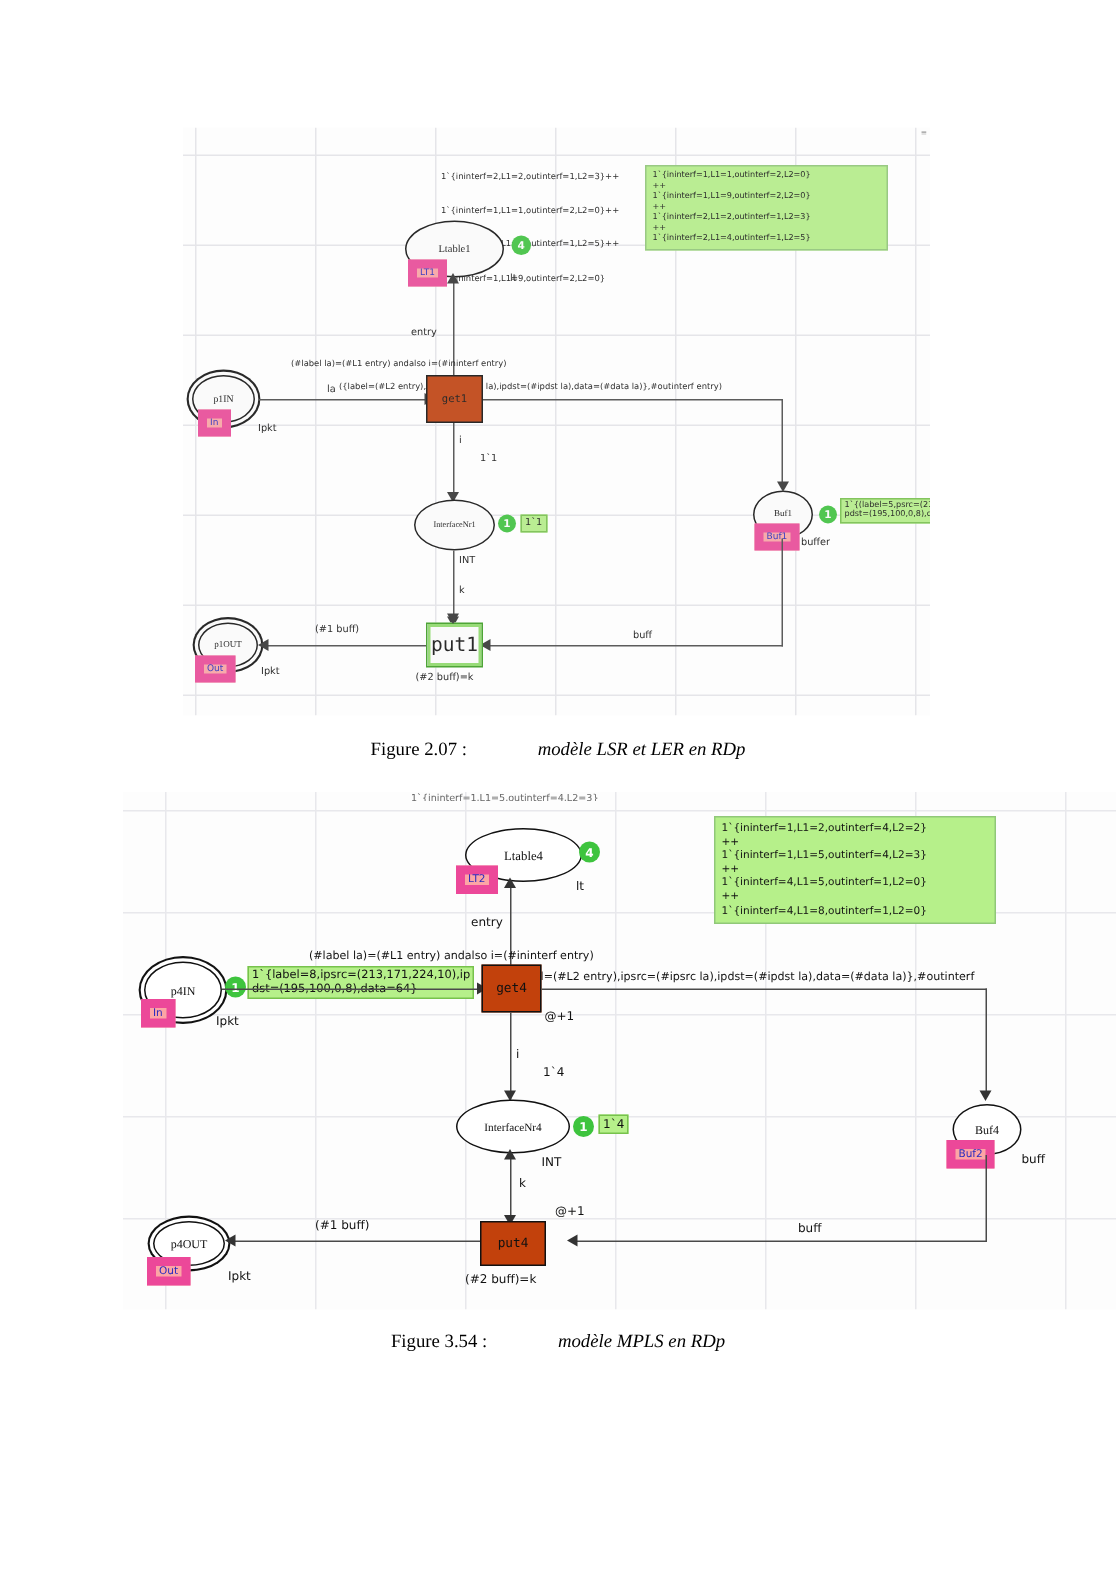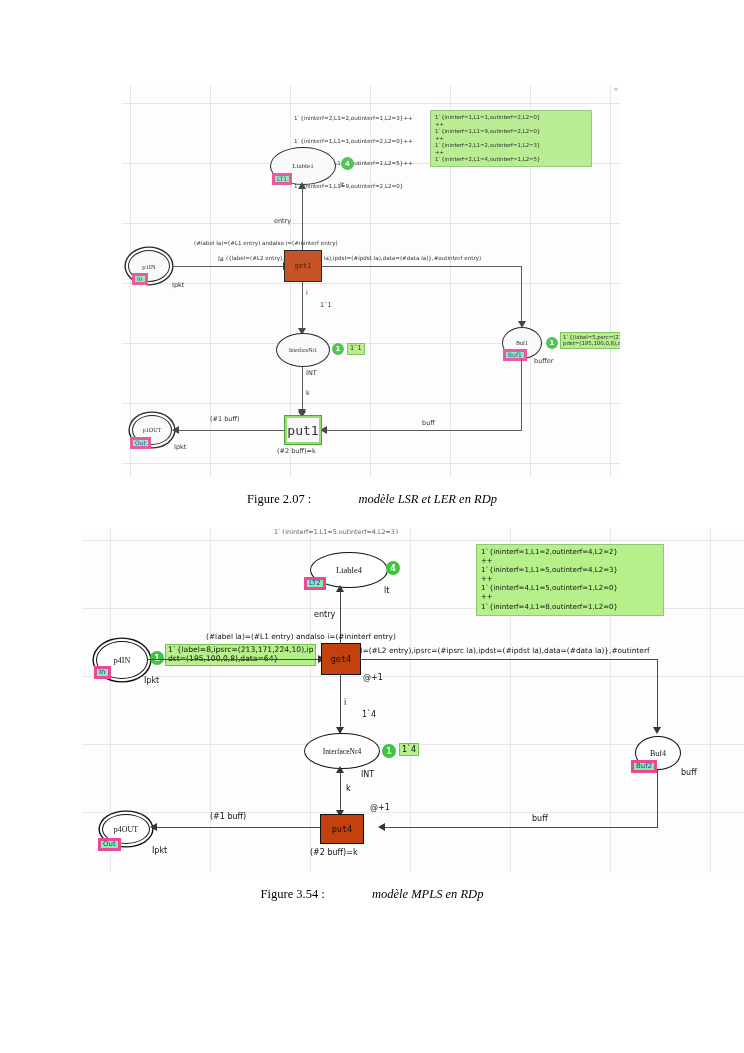--- a/index.html
+++ b/index.html
@@ -36,21 +36,21 @@
   .line.h{height:1.1px;}
   .line.v{width:1.1px;}
   .arrow{position:absolute;width:0;height:0;}
   .arrow.dn{border-left:4px solid transparent;border-right:4px solid transparent;border-top:7px solid #333;}
   .arrow.up{border-left:4px solid transparent;border-right:4px solid transparent;border-bottom:7px solid #333;}
   .arrow.lf{border-top:4px solid transparent;border-bottom:4px solid transparent;border-right:7px solid #333;}
   .arrow.rt{border-top:4px solid transparent;border-bottom:4px solid transparent;border-left:7px solid #333;}
 
   .lbl{position:absolute;font-family:"DejaVu Sans",sans-serif;color:#111;white-space:nowrap;}
   .tag{position:absolute;font-family:"DejaVu Sans",sans-serif;color:#2a2ac0;
-       background:#86efac;border:3px solid #ec4899;padding:0 2px;line-height:1.05;}
+       background:#fca5a5;border:6px solid #ec4899;padding:0 2px;line-height:1.05;}
   .mark{position:absolute;background:#3ec43e;border-radius:50%;
         display:flex;align-items:center;justify-content:center;
         color:#fff;font-family:"DejaVu Sans",sans-serif;font-weight:bold;}
   .ms{position:absolute;background:#b6f08a;border:1px solid #77c24c;
       font-family:"DejaVu Sans",sans-serif;color:#111;white-space:pre;
       padding:1px 2px;line-height:1.18;}
   .greenbox{position:absolute;background:#b6f08a;border:1px solid #90c878;
             font-family:"DejaVu Sans",sans-serif;color:#111;white-space:pre;
             line-height:1.3;padding:3px 4px;}
   .plain{position:absolute;font-family:"DejaVu Sans",sans-serif;color:#111;

